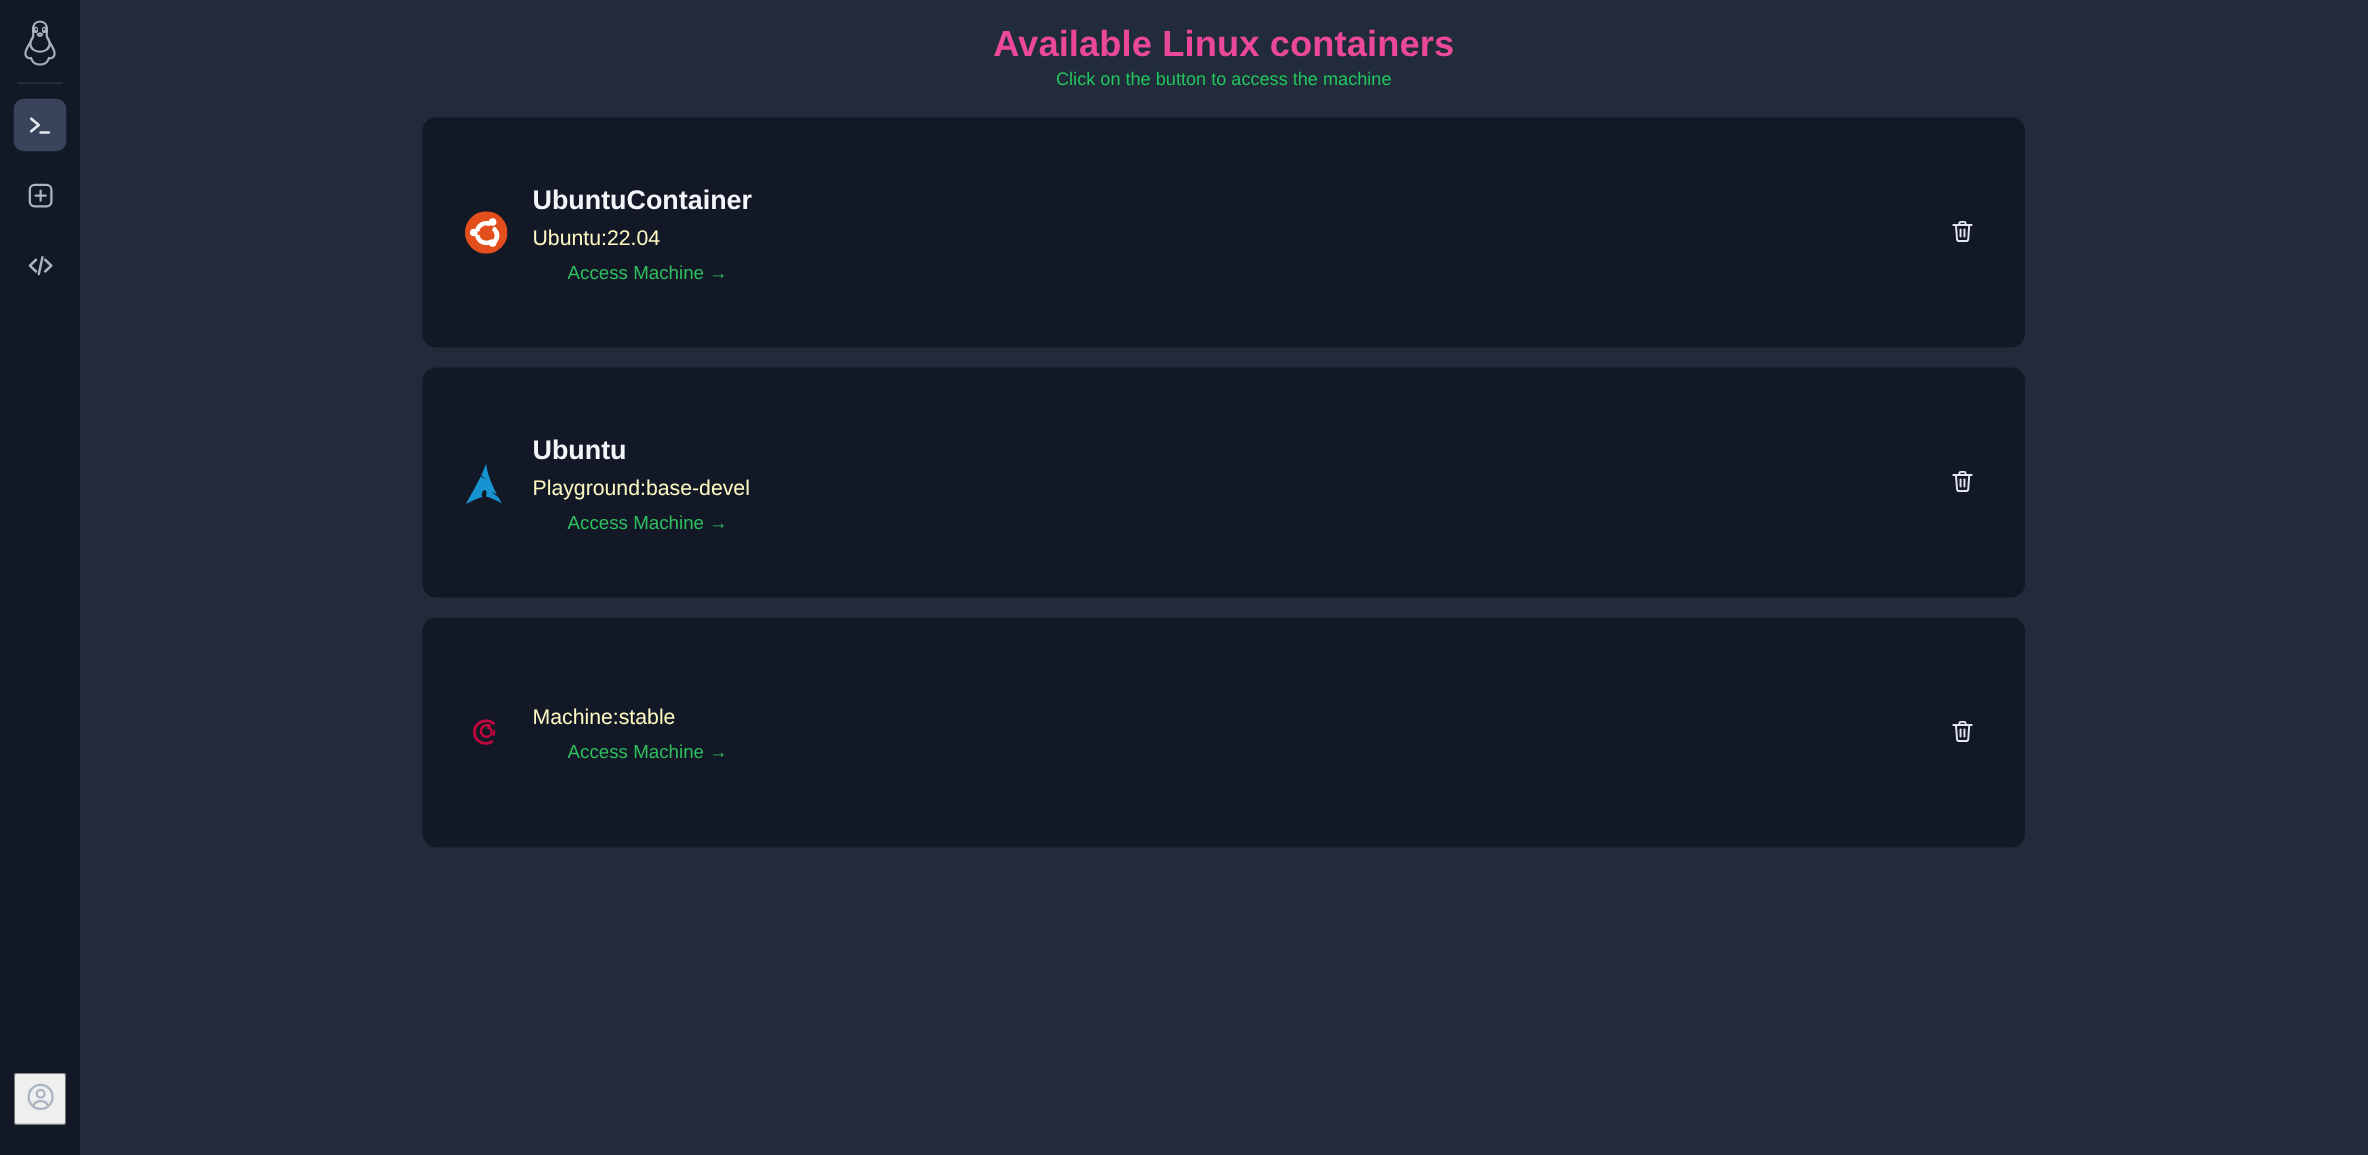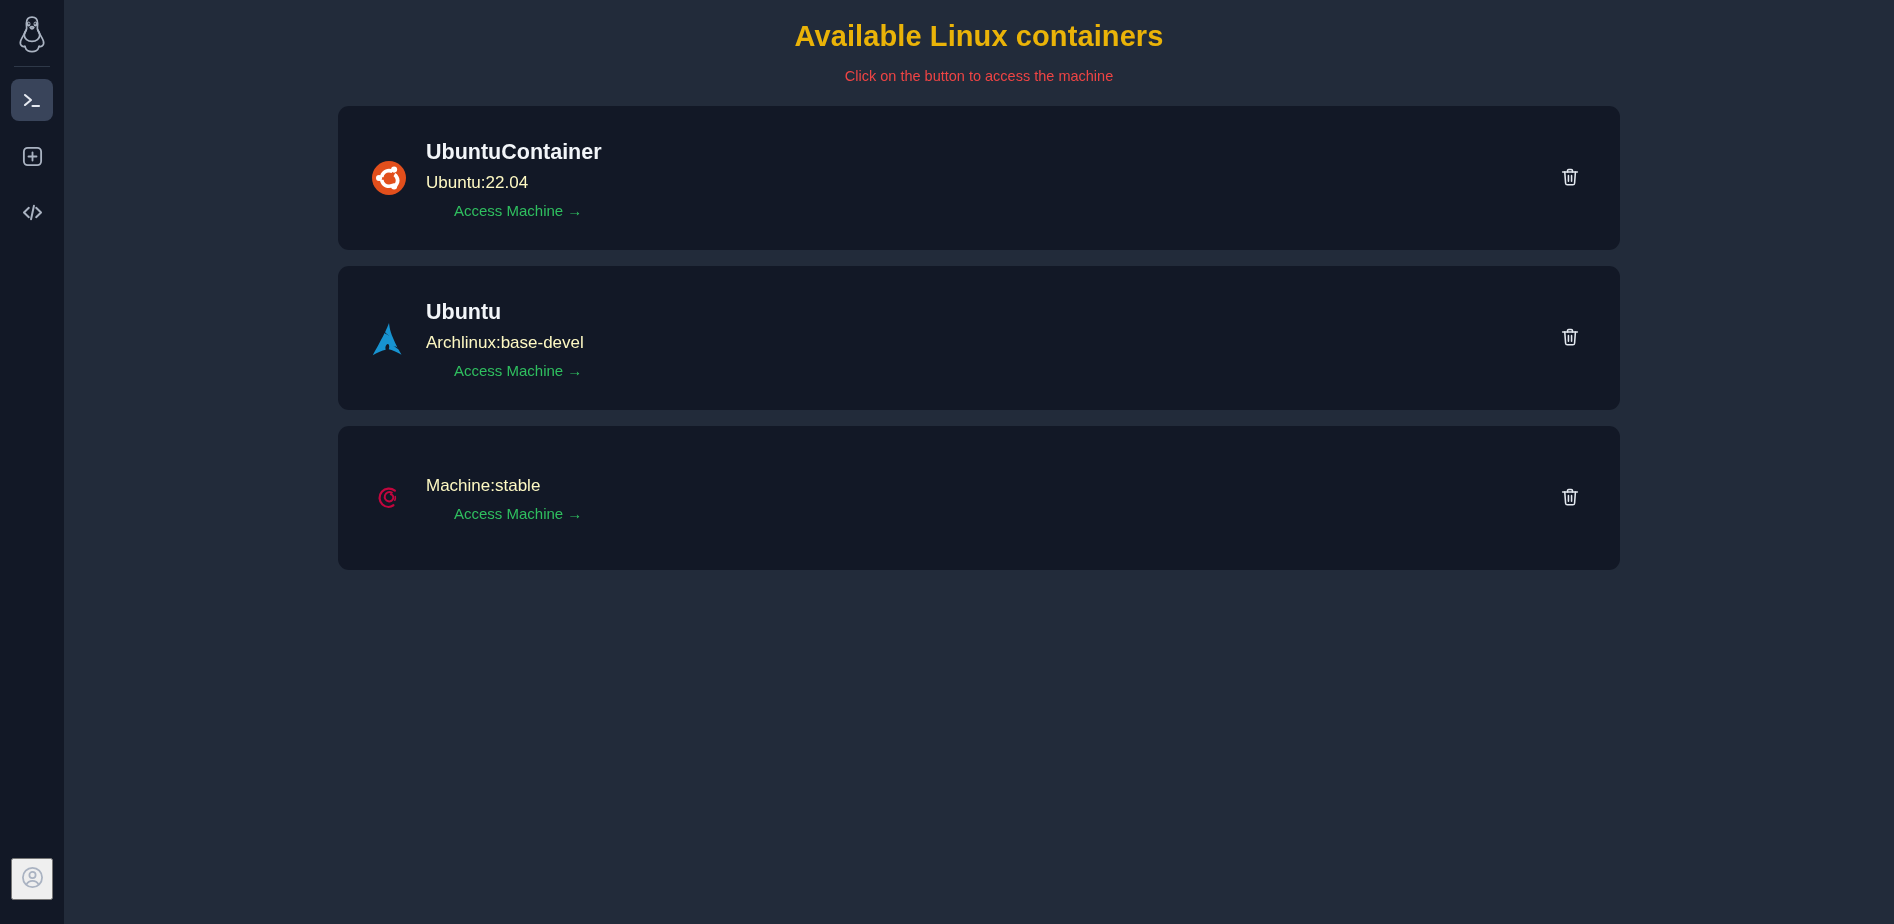--- a/index.html
+++ b/index.html
@@ -86,41 +86,41 @@
   }
 
   .page-header {
     text-align: center;
     margin-bottom: 22px;
   }
 
   .page-title {
     font-size: 29px;
     font-weight: bold;
-    color: #eab308;
+    color: #ec4899;
     letter-spacing: 0.1px;
     line-height: 1.25;
   }
 
   .page-subtitle {
     font-size: 14.5px;
-    color: #ef4444;
-    margin-top: 14px;
+    color: #22c55e;
+    margin-top: 2px;
   }
 
   .card-list {
     width: 1282px;
     margin: 0 auto;
     margin-left: 274px;
   }
 
   .container-card {
     background: #121826;
     border-radius: 11px;
-    height: 144px;
+    height: 184px;
     display: flex;
     align-items: center;
     padding: 0 30px 0 24px;
     margin-bottom: 16px;
     position: relative;
   }
 
   .card-logo {
     width: 54px;
     height: 54px;
@@ -285,21 +285,21 @@
     </article>
 
     <article class="container-card">
       <div class="card-logo">
         <svg width="36" height="36" viewBox="0 0 40 40">
           <path fill="#1793d1" d="M20 3.2c-1.6 3.9-2.6 6.5-4.4 10.3 1.1 1.2 2.5 2.5 4.7 4-2.4-1-4-2-5.2-3-2.3 4.8-5.9 11.6-13.2 24.7 5.8-3.3 10.2-5.4 14.4-6.2-.2-.8-.3-1.6-.3-2.4l.1-.5c.4-2 1.4-3.5 2.6-3.4 1.1.1 1.7 1.7 1.5 3.7-.1.8-.2 1.4-.5 2.1 4.1.9 8.5 3 14.2 6.2-1.1-2-2.1-3.9-3.1-5.6-1.5-1.2-3.1-2.7-6.3-4.4 2.2.6 3.8 1.2 5 2C21.6 14.6 20.8 9.9 20 3.2z"></path>
         </svg>
       </div>
       <div class="card-text">
         <div class="card-name">Ubuntu</div>
-        <div class="card-image">Archlinux:base-devel</div>
+        <div class="card-image">Playground:base-devel</div>
         <a class="access-link" href="#">
           <span>Access Machine</span><span class="arrow">→</span>
         </a>
       </div>
       <button class="delete-btn" title="Delete">
         <span>
           <svg width="22" height="22" viewBox="0 0 24 24" fill="none" stroke="#e3e8ef" stroke-width="1.7" stroke-linecap="round" stroke-linejoin="round">
             <path d="M4 6.6h16"></path>
             <path d="M9.3 6.6V5.1c0-.7.6-1.3 1.3-1.3h2.8c.7 0 1.3.6 1.3 1.3v1.5"></path>
             <path d="M6.3 6.6l.9 12.2c.1 1 .9 1.7 1.9 1.7h6c1 0 1.8-.7 1.9-1.7l.9-12.2"></path>

